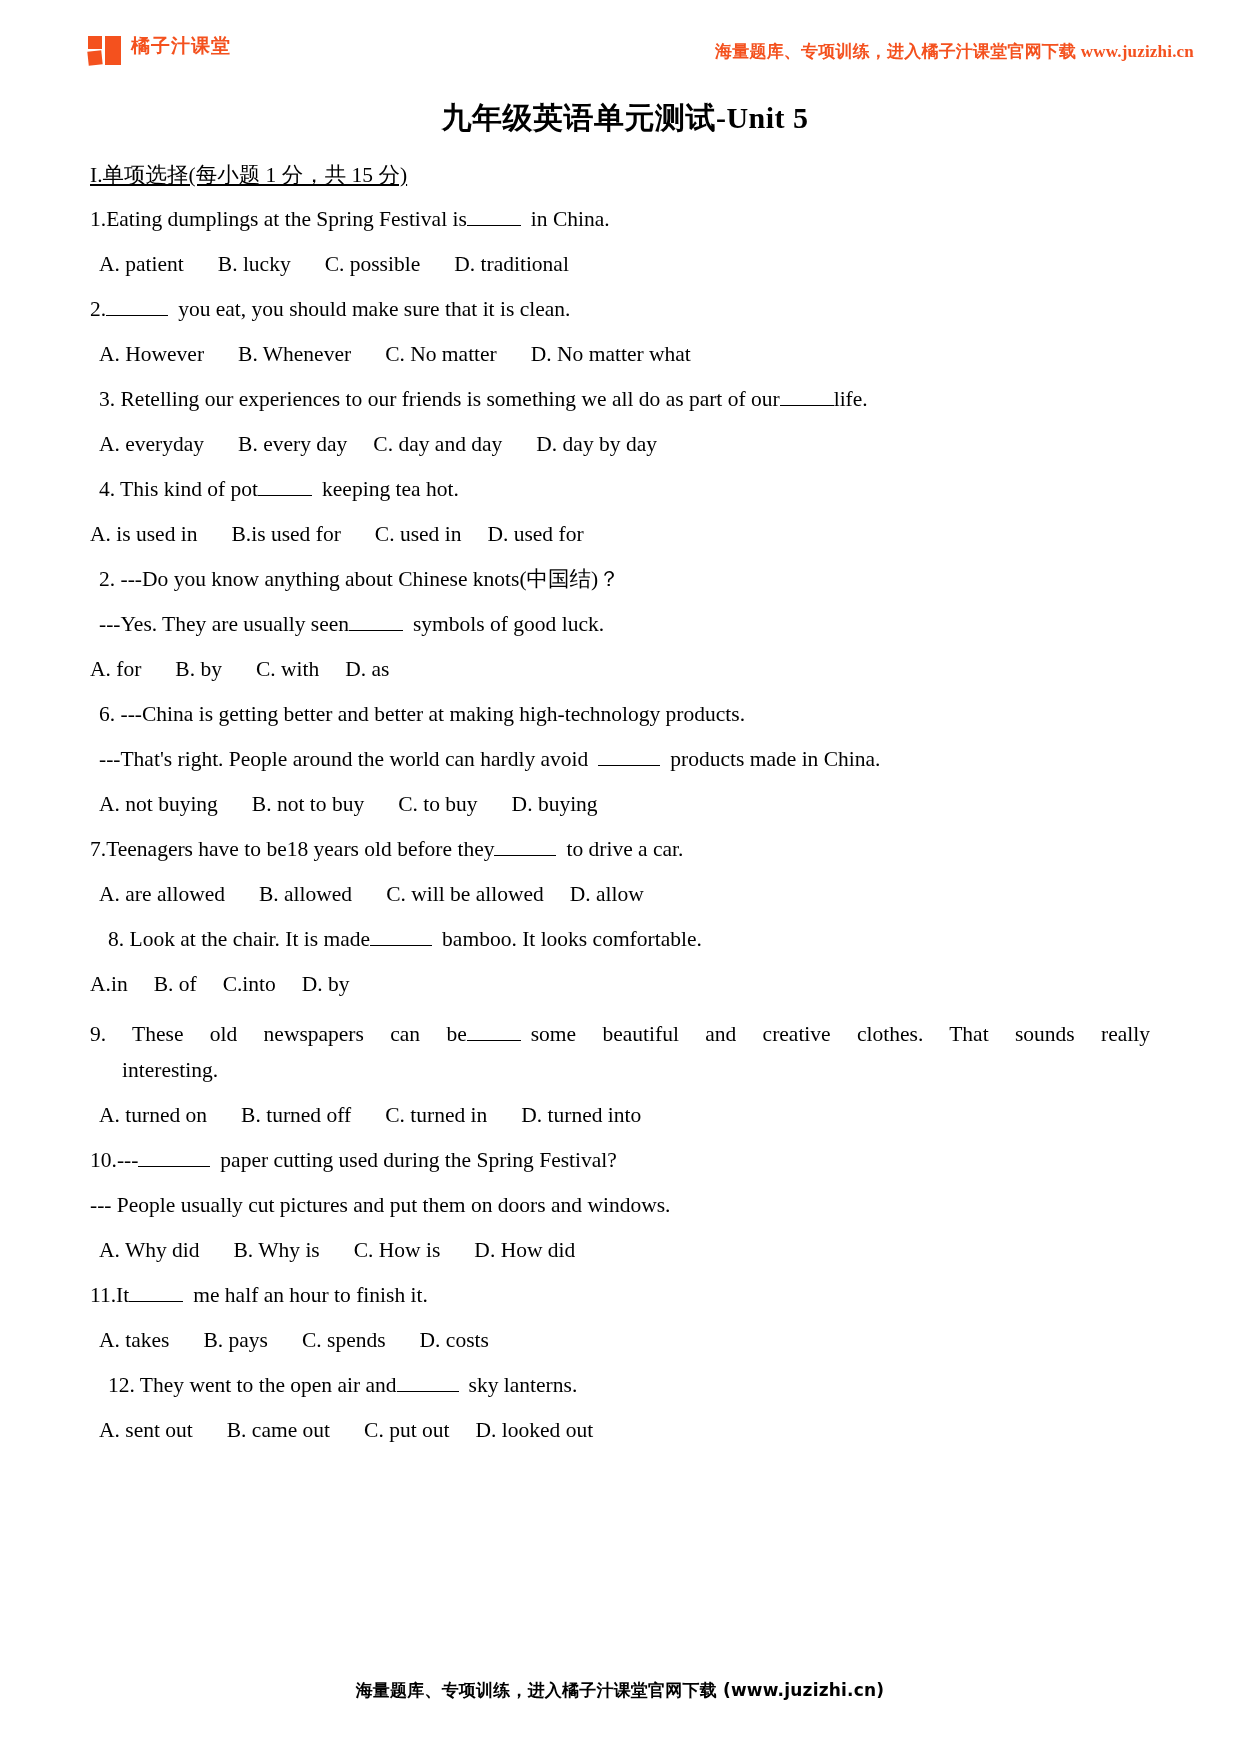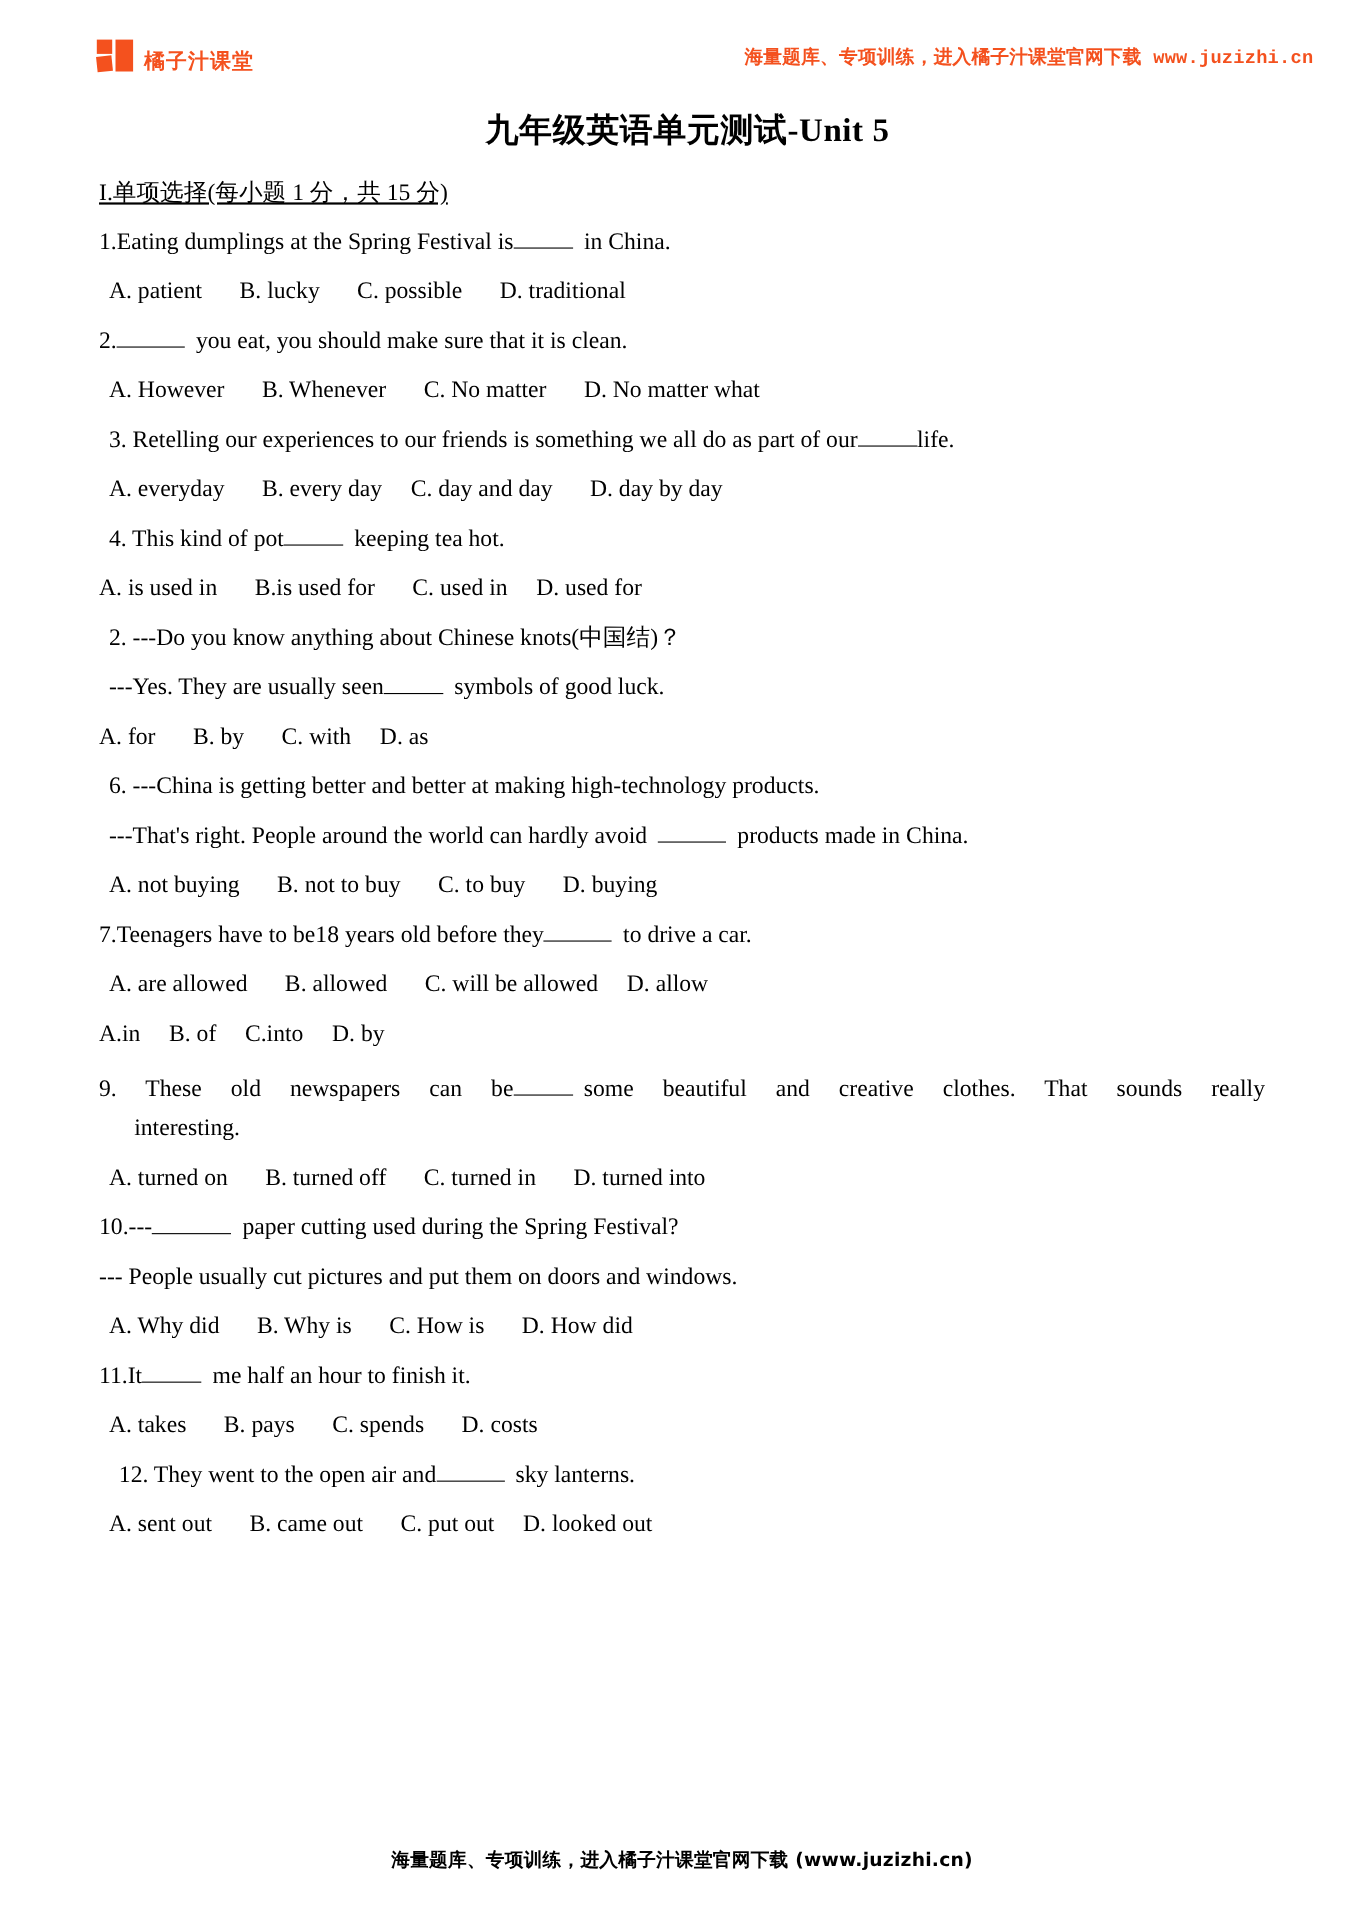--- a/index.html
+++ b/index.html
@@ -24,21 +24,21 @@
     width: 1240px;
     height: 84px;
     display: flex;
     align-items: center;
   }
   .brand {
     position: absolute;
     left: 88px;
     top: 36px;
     display: flex;
-    align-items: flex-end;
+    align-items: flex-start;
     gap: 9px;
   }
   .brand-mark {
     position: relative;
     width: 34px;
     height: 30px;
     flex: 0 0 auto;
   }
   .brand-mark i {
     position: absolute;
@@ -56,21 +56,21 @@
     color: #f4511e;
     letter-spacing: 1px;
     line-height: 1;
     white-space: nowrap;
   }
 
   .header-promo {
     position: absolute;
     right: 46px;
     top: 40px;
-    font-family: Liberation Mono, monospace;
+    font-family: Liberation Serif, serif;
     font-size: 17px;
     font-weight: 700;
     color: #f4511e;
     white-space: nowrap;
     letter-spacing: 0.2px;
     margin-left: 28px;
   }
 
   
   .page {
@@ -211,20 +211,23 @@
       <span>A. not buying</span><span class="sp-b"></span><span>B. not to buy</span><span class="sp-b"></span><span>C. to buy</span><span class="sp-b"></span><span>D. buying</span>
     </div>
 
     <div class="line ind-1">
       <span>7.Teenagers have to be18 years old before they</span><span class="blank b-md"></span><span class="sp-d"></span><span>to drive a car.</span>
     </div>
     <div class="line ind-2">
       <span>A. are allowed</span><span class="sp-b"></span><span>B. allowed</span><span class="sp-b"></span><span>C. will be allowed</span><span class="sp-a"></span><span>D. allow</span>
     </div>
 
+    <div class="line ind-3">
+      <span>8. Look at the chair. It is made</span><span class="blank b-md"></span><span class="sp-d"></span><span>bamboo. It looks comfortable.</span>
+    </div>
     <div class="line ind-1">
       <span>A.in</span><span class="sp-a"></span><span>B. of</span><span class="sp-a"></span><span>C.into</span><span class="sp-a"></span><span>D. by</span>
     </div>
 
     <div class="line justify">
       <span>9. These old newspapers can be</span><span class="blank b-sm"></span><span class="sp-d"></span><span>some beautiful and creative clothes. That sounds really</span>
     </div>
     <div class="line cont">interesting.</div>
     <div class="line ind-2">
       <span>A. turned on</span><span class="sp-b"></span><span>B. turned off</span><span class="sp-b"></span><span>C. turned in</span><span class="sp-b"></span><span>D. turned into</span>

